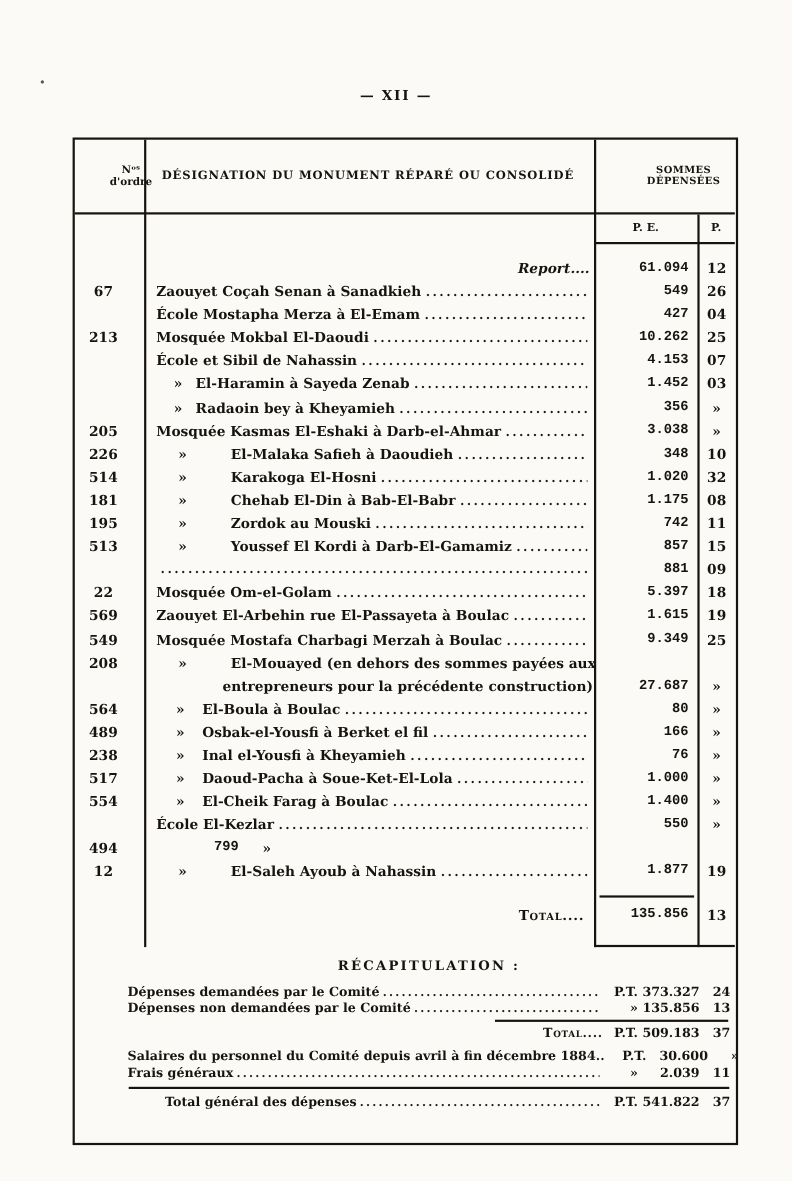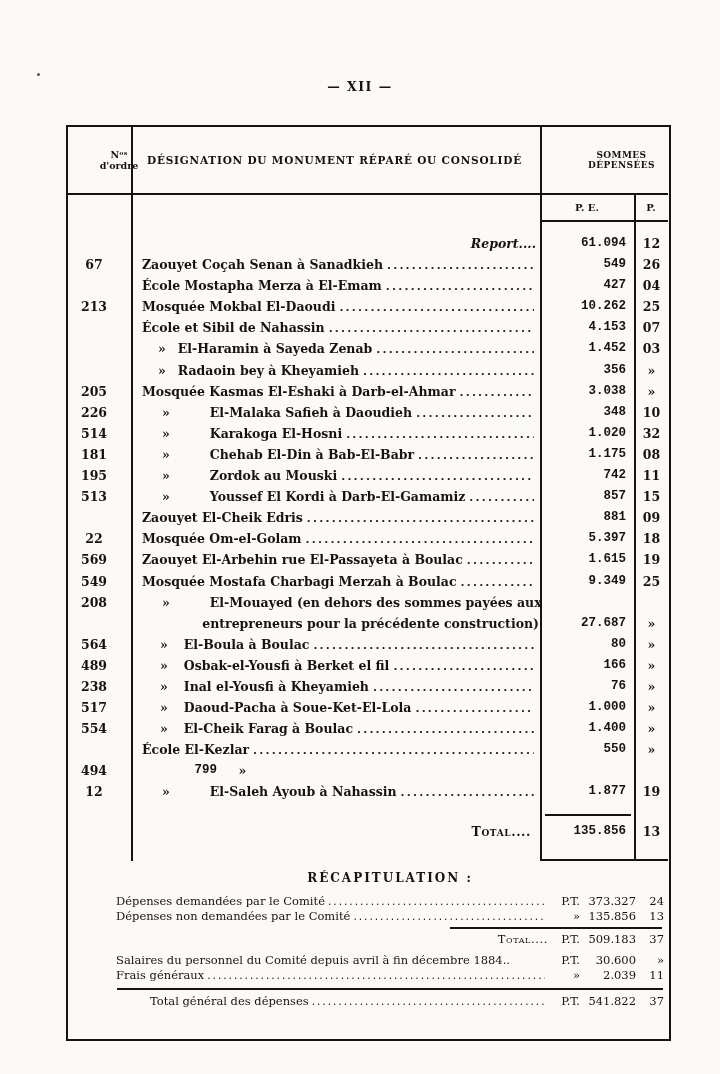--- a/index.html
+++ b/index.html
@@ -85,21 +85,21 @@
 
   .trow.total { position:absolute; top:691px; left:0; width:600px; height:27px; }
   .trow.total > div { line-height:27px; }
   .trow.total .c-des { justify-content:flex-end; padding-right:10px; }
   .sc { font-variant:small-caps; letter-spacing:0.6px; }
 
   
   .recap { position:absolute; left:48px; top:744px; width:548px; }
   .recap-title { text-align:center; font-size:12px; font-weight:bold; letter-spacing:2px; margin-bottom:9px; }
 
-  .recap-row { display:flex; align-items:baseline; font-size:11.5px; font-weight:normal; height:14.5px; line-height:14.5px; }
+  .recap-row { display:flex; align-items:baseline; font-size:11.5px; font-weight:bold; height:14.5px; line-height:14.5px; }
   .recap-row .r-label { white-space:nowrap; flex:0 0 auto; }
   .recap-row .r-dots { font-size:10.5px; letter-spacing:2px; margin:0 3px; }
   .recap-row .r-cur   { flex:0 0 32px; text-align:right; padding-left:4px; }
   .recap-row .r-amt   { flex:0 0 56px; text-align:right; }
   .recap-row .r-cents { flex:0 0 28px; text-align:right; }
   .recap-row .r-spacer { flex:1 1 auto; }
 
   .recap-row.rtotal { margin:2px 0 7px; }
   .recap-row.rgrand { margin-top:4px; }
   .recap-row.rgrand .r-label { margin-left:34px; }
@@ -250,21 +250,20 @@
             <span class="ditto ind3">»</span>
             <span class="des-text gap3">Youssef El Kordi à Darb-El-Gamamiz</span>
             <span class="dots"></span>
           </div>
           <div class="c-pe">857</div>
           <div class="c-p">15</div>
         </div>
         <div class="trow">
           <div class="c-no"></div>
           <div class="c-des">
-            <span class="des-text">Zaouyet El-Cheik Edris</span>
             <span class="dots"></span>
           </div>
           <div class="c-pe">881</div>
           <div class="c-p">09</div>
         </div>
         <div class="trow">
           <div class="c-no">22</div>
           <div class="c-des">
             <span class="des-text">Mosquée Om-el-Golam</span>
             <span class="dots"></span>

